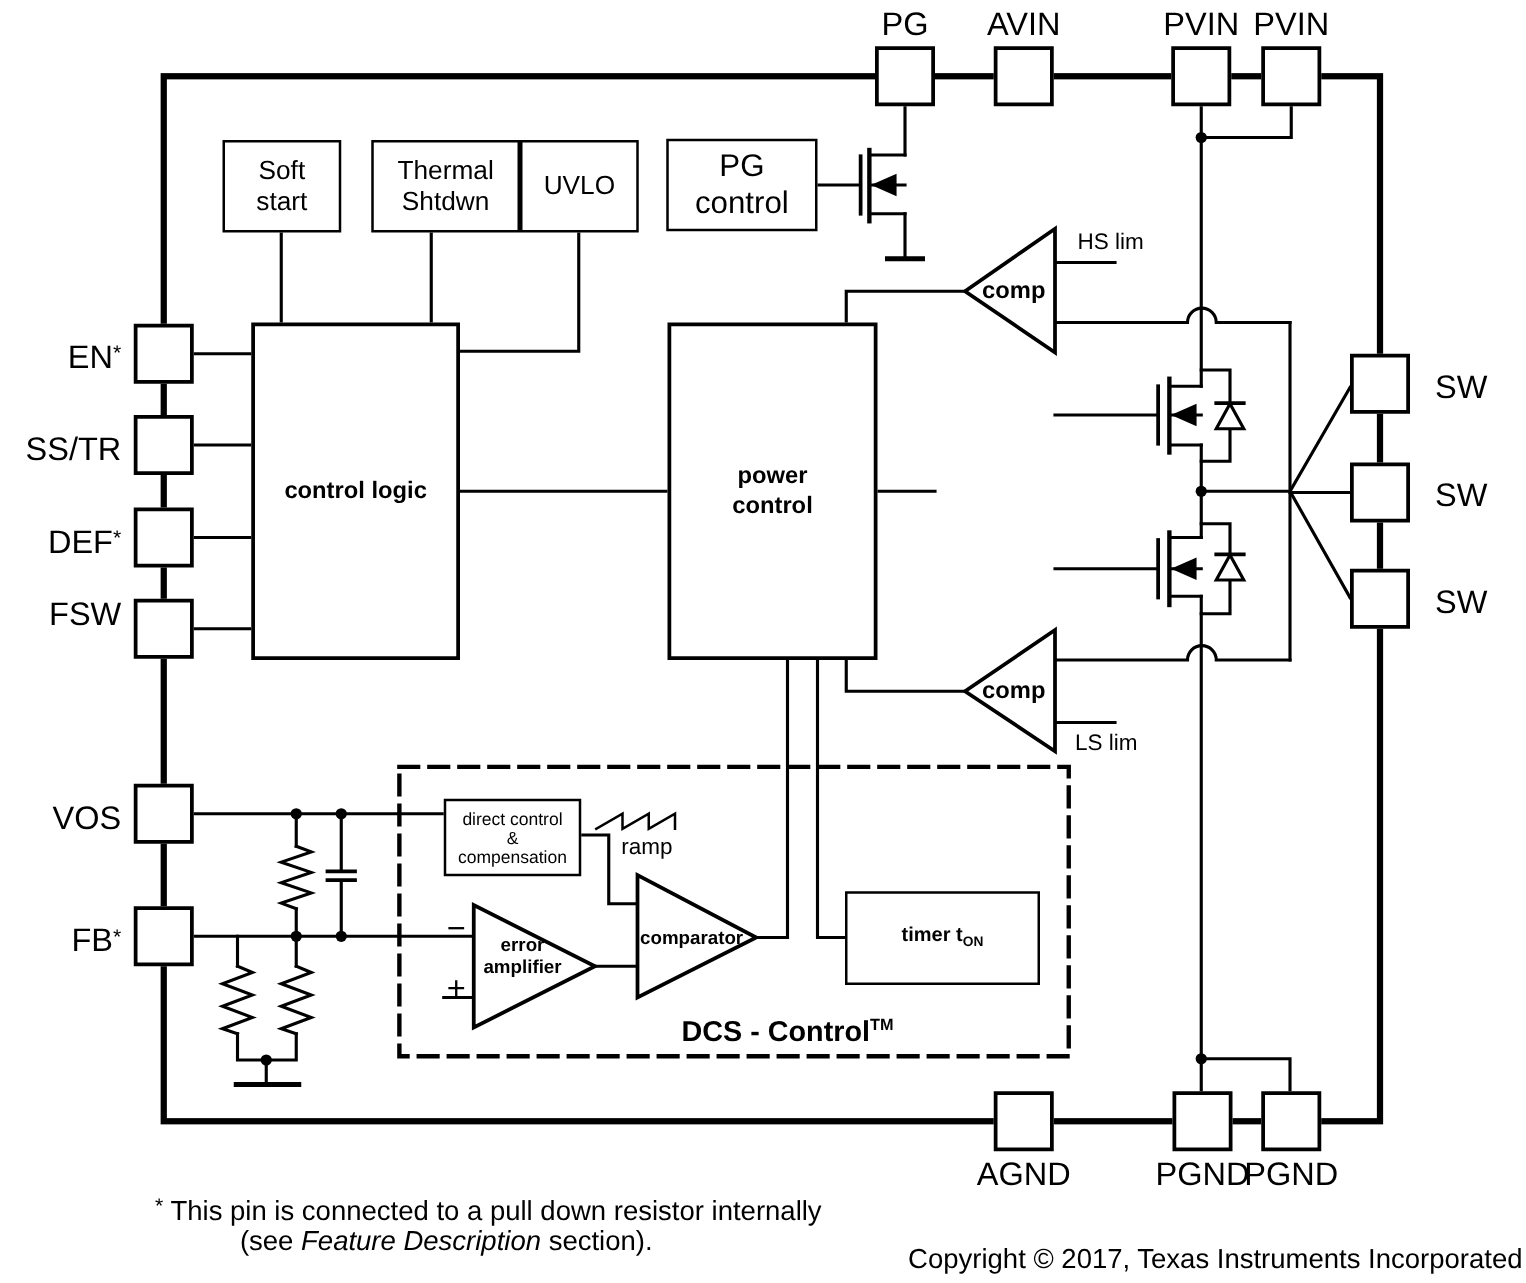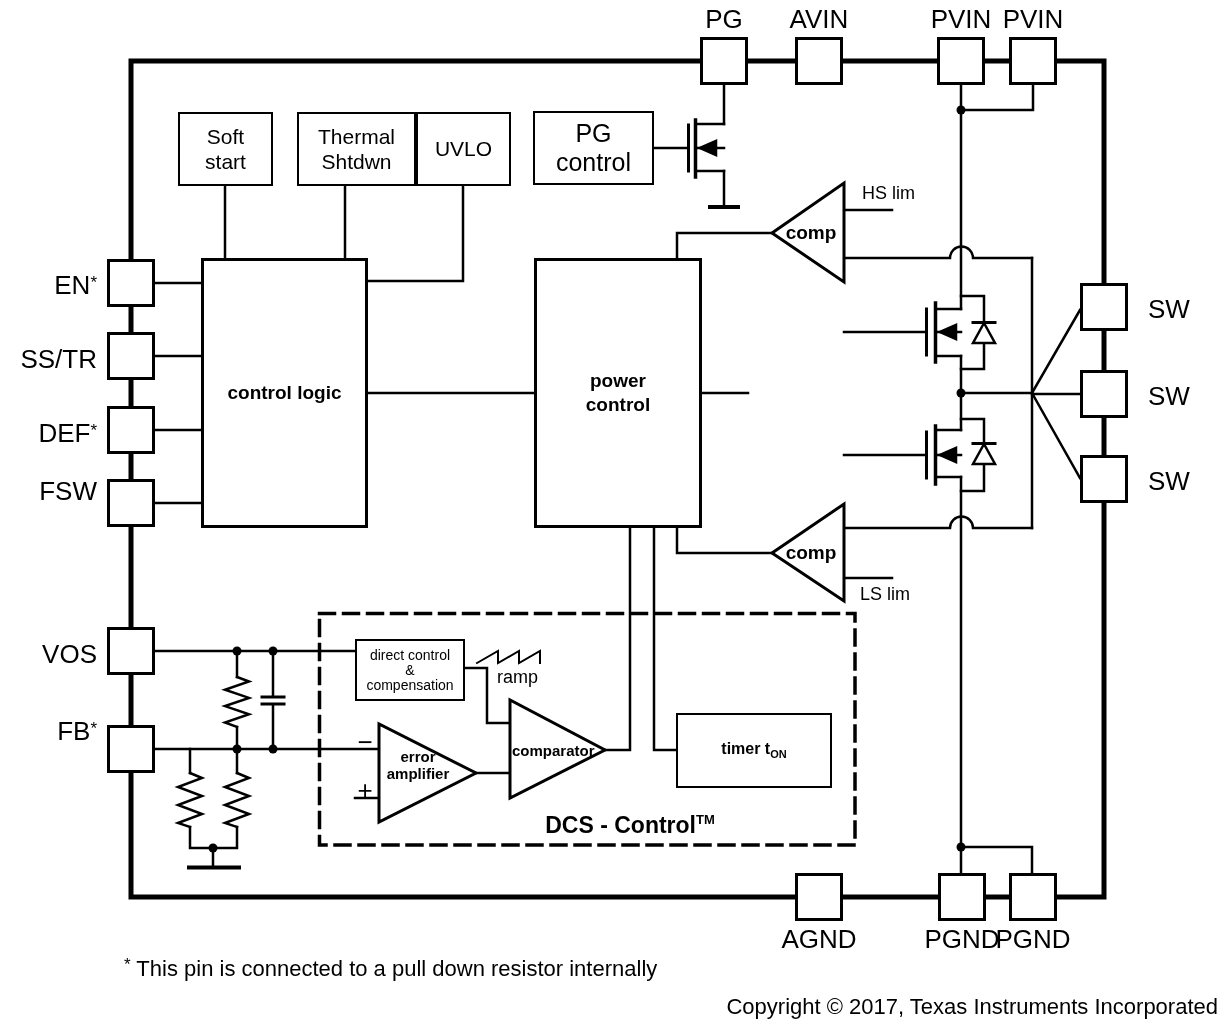--- a/index.html
+++ b/index.html
@@ -198,29 +198,32 @@
   <div class="lbl pinlbl center" style="left:684px;top:6px;width:80px">PG</div>
   <div class="lbl pinlbl center" style="left:779px;top:6px;width:80px">AVIN</div>
   <div class="lbl pinlbl center" style="left:921px;top:6px;width:80px">PVIN</div>
   <div class="lbl pinlbl center" style="left:993px;top:6px;width:80px">PVIN</div>
 
   <div class="lbl pinlbl right" style="left:0px;top:270px;width:97px"><span>EN</span><sup class="star">*</sup></div>
   <div class="lbl pinlbl right" style="left:0px;top:344px;width:97px"><span>SS/TR</span><sup class="star"></sup></div>
   <div class="lbl pinlbl right" style="left:0px;top:418px;width:97px"><span>DEF</span><sup class="star">*</sup></div>
   <div class="lbl pinlbl right" style="left:0px;top:476px;width:97px"><span>FSW</span><sup class="star"></sup></div>
   <div class="lbl pinlbl right" style="left:0px;top:639px;width:97px"><span>VOS</span><sup class="star"></sup></div>
-  <div class="lbl pinlbl right" style="left:0px;top:716px;width:97px"><span>FB</span><sup class="star">*</sup></div>
+  <div class="lbl pinlbl right" style="left:0px;top:737px;width:97px"><span>FB</span><sup class="star">*</sup></div>
 
   <div class="lbl pinlbl" style="left:1148px;top:296px">SW</div>
   <div class="lbl pinlbl" style="left:1148px;top:383px">SW</div>
   <div class="lbl pinlbl" style="left:1148px;top:468px">SW</div>
 
   <div class="lbl pinlbl center" style="left:769px;top:926px;width:100px">AGND</div>
   <div class="lbl pinlbl center" style="left:912px;top:926px;width:100px">PGND</div>
   <div class="lbl pinlbl center" style="left:983px;top:926px;width:100px">PGND</div>
 
   <div class="lbl footnote" style="left:124px;top:928px">
     <sup class="star">*</sup> <span>This pin is connected to a pull down resistor internally</span>
   </div>
+  <div class="lbl footnote center" style="left:137px;top:956px;width:440px">
+    <span>(see </span><i>Feature Description</i><span> section).</span>
+  </div>
 
   <div class="lbl copyright" style="left:700px;top:994px;width:518px;color:#000000">Copyright © 2017, Texas Instruments Incorporated</div>
 
 </div>
 
 </body></html>

